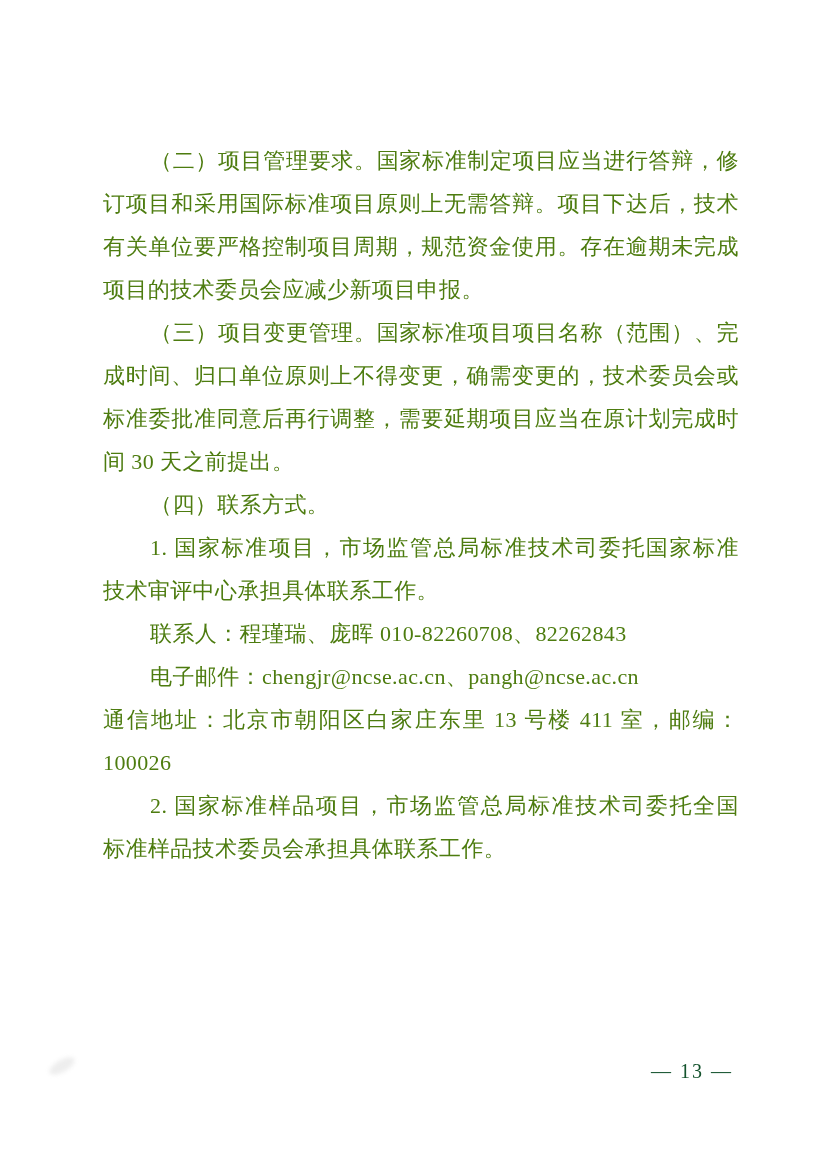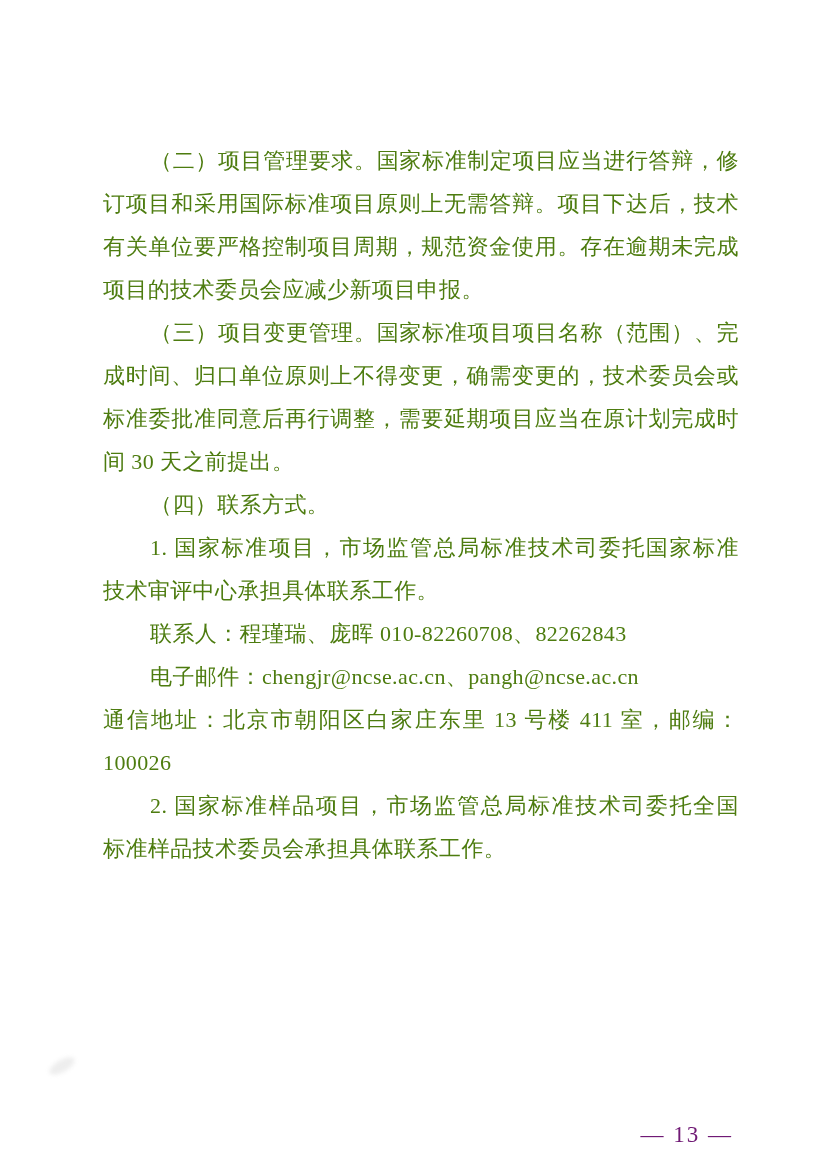--- a/index.html
+++ b/index.html
@@ -33,25 +33,25 @@
   .j {
     text-align: justify;
     text-align-last: justify;
   }
   
   .in {
     text-indent: 47px;
   }
   .page-num {
     position: absolute;
-    top: 1122px;
+    top: 1060px;
     right: 88px;
-    font-size: 23px;
+    font-size: 20px;
     letter-spacing: 2px;
-    color: #701a75;
+    color: #14532d;
     white-space: nowrap;
   }
   
   .smudge {
     position: absolute;
     left: 48px;
     top: 1060px;
     width: 28px;
     height: 12px;
     border-radius: 50%;

